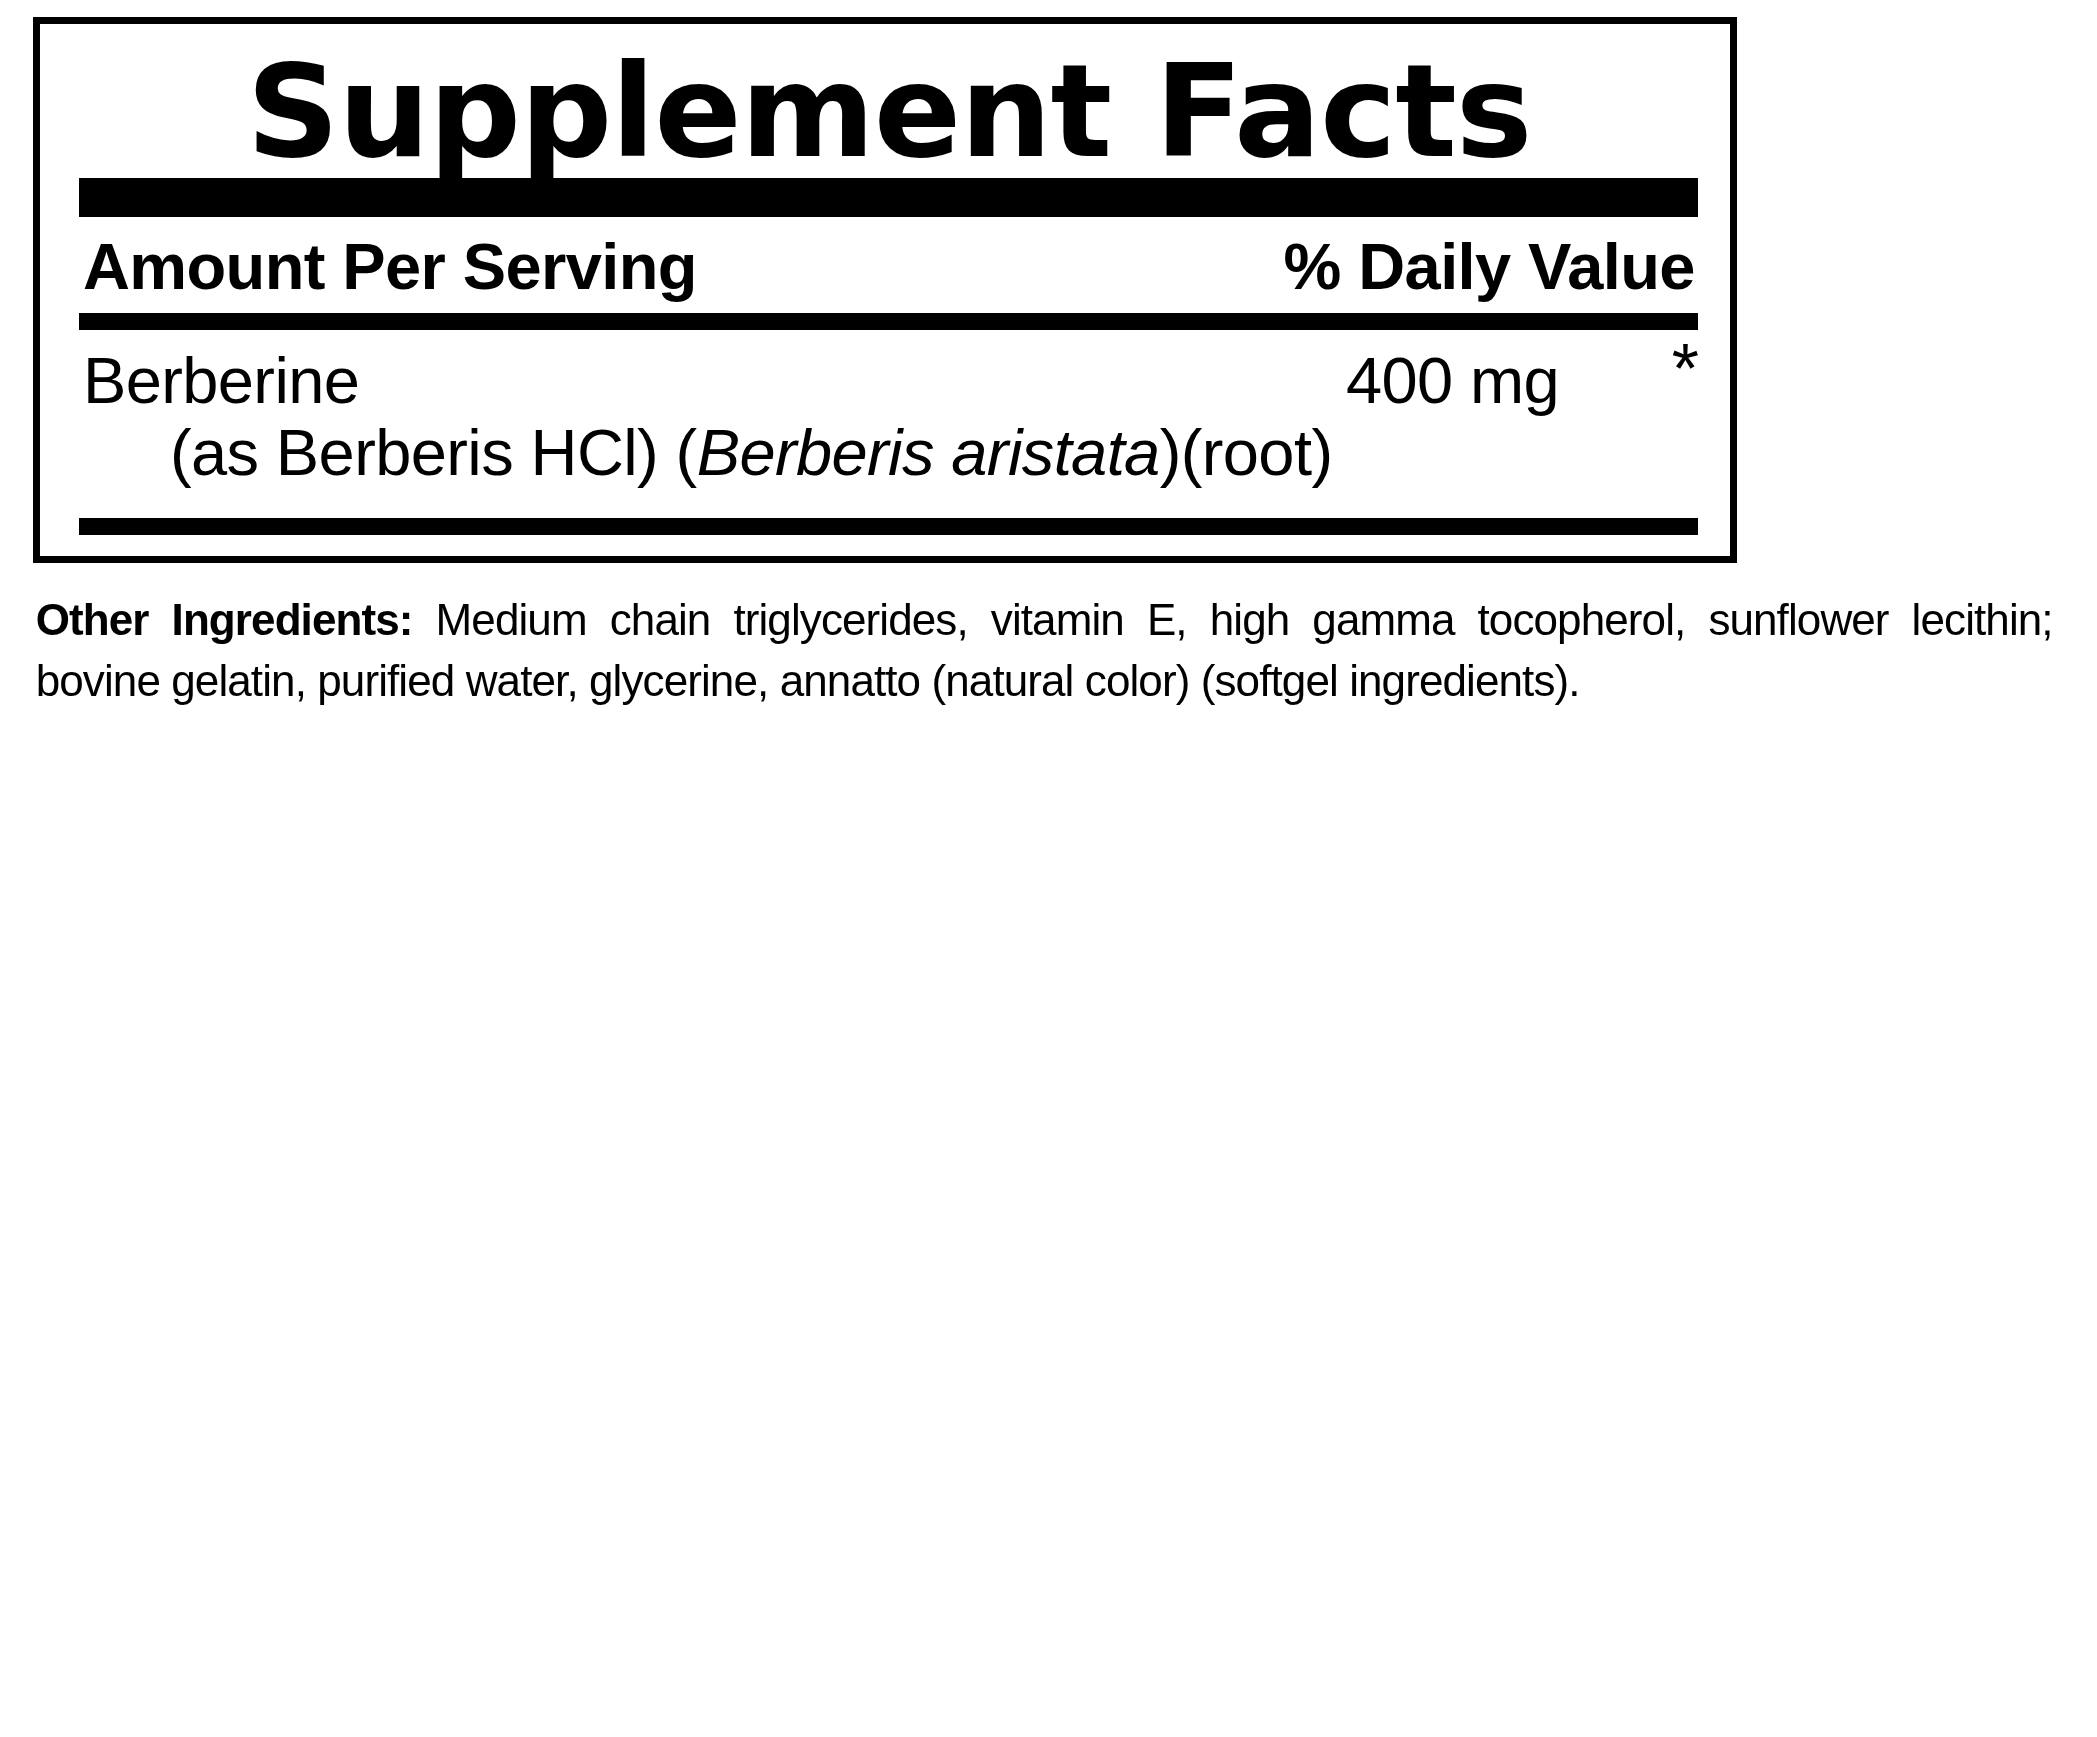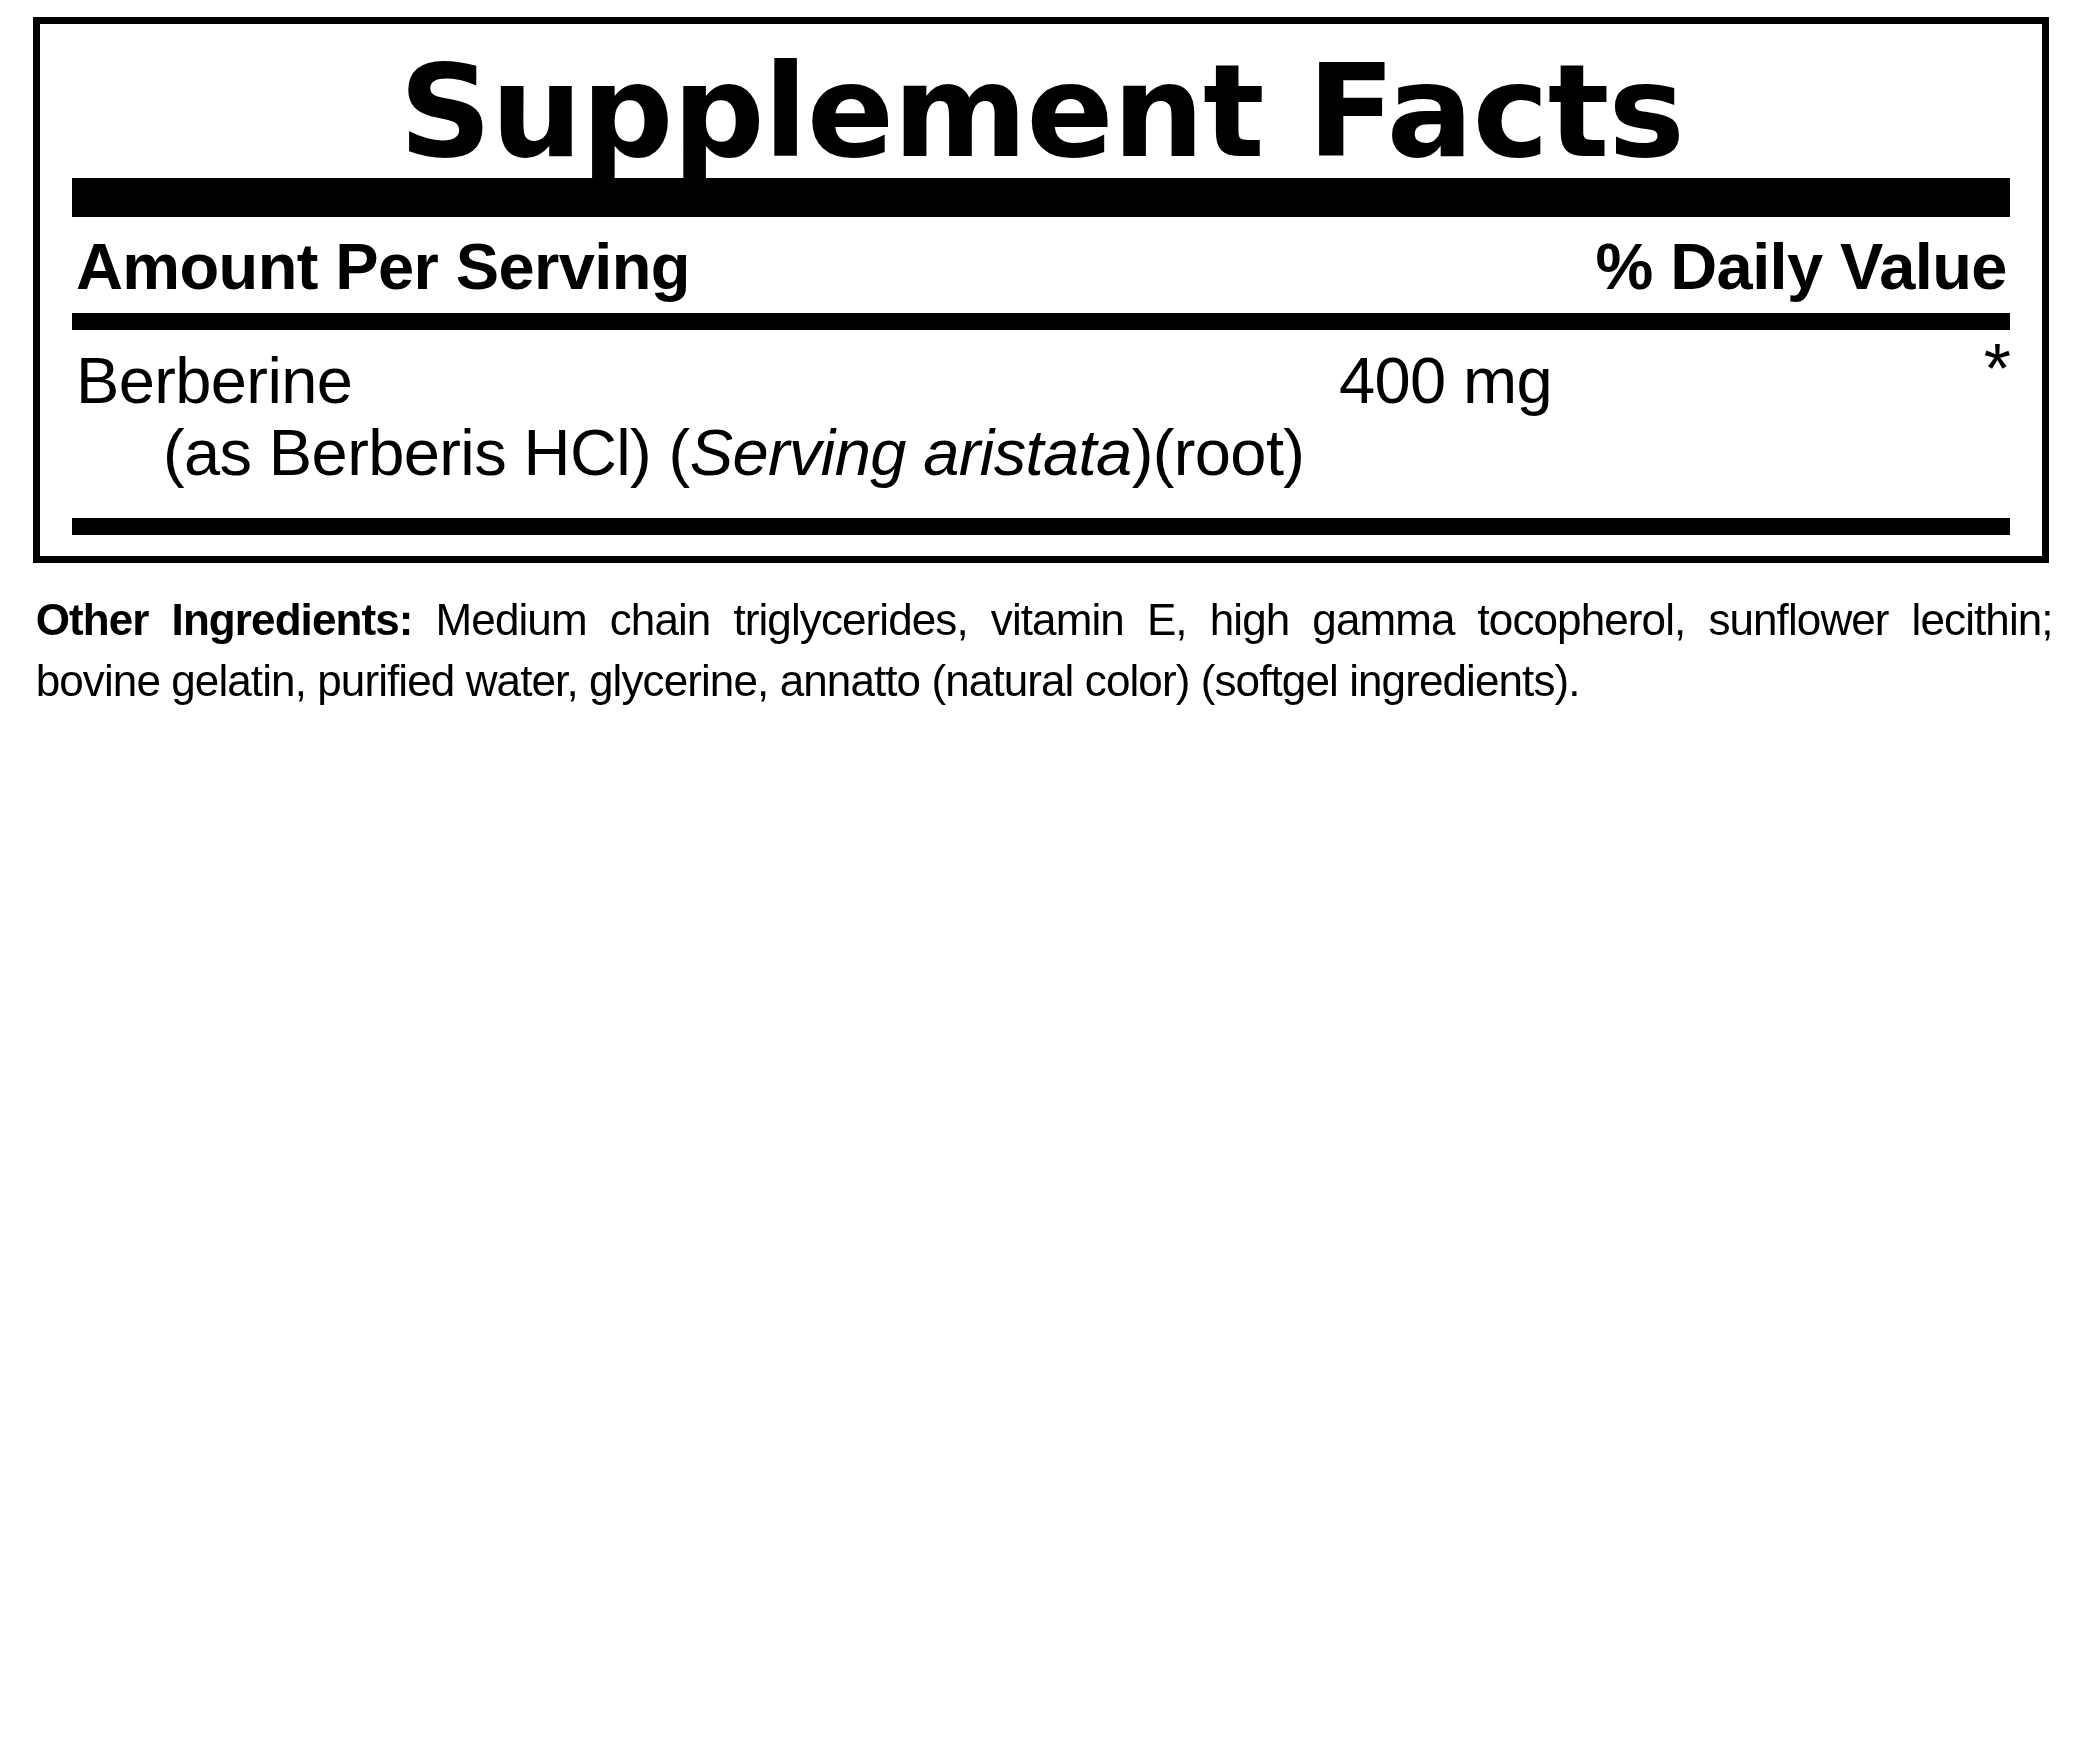--- a/index.html
+++ b/index.html
@@ -19,22 +19,22 @@
     width: 2097px;
     height: 1738px;
     box-sizing: border-box;
     padding: 17.4px 35px 0 23px;
   }
 
   
   .panel {
     box-sizing: border-box;
     border: 7px solid #000;
-    padding: 0 0 0 0;
-    width: 2016px;
+    padding: 0 0 0 7px;
+    width: 1704px;
     margin-left: 10.4px;
   }
   .panel-inner {
     padding: 16px 32px 21px 32px;
   }
 
   .sf-title {
     font-family: "DejaVu Sans", sans-serif;
     font-weight: 700;
     font-size: 129px;
@@ -160,21 +160,21 @@
       </div>
 
       <div class="bar-med"></div>
 
       <div class="nutrient">
         <div class="nutrient-line1">
           <span class="nutrient-name">Berberine</span>
           <span class="nutrient-amount">400 mg</span>
           <span class="nutrient-star">*</span>
         </div>
-        <div class="nutrient-line2"><span>(as Berberis HCl) (</span><i>Serving aristata</i><span>)(root)</span></div>
+        <div class="nutrient-line2"><span>(as Berberis HCl) (</span><i>Berberis aristata</i><span>)(root)</span></div>
       </div>
 
       <div class="spacer-before-med"></div>
       <div class="bar-med"></div>
 
 
     </div>
   </div>
 
   <div class="other"><b>Other Ingredients:</b><span> Medium chain triglycerides, vitamin E, high gamma tocopherol, sunflower lecithin; bovine gelatin, purified water, glycerine, annatto (natural color) (softgel ingredients).</span></div>

